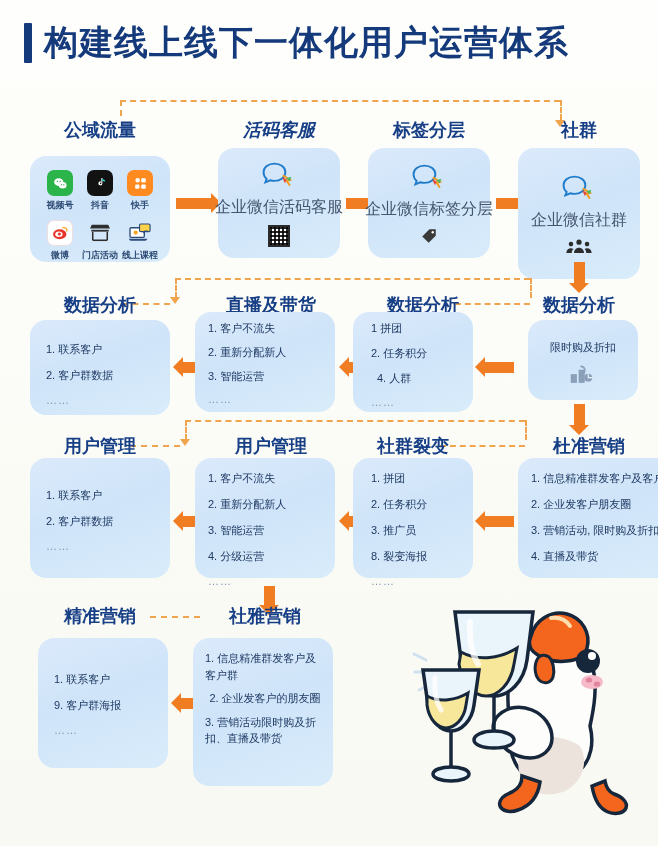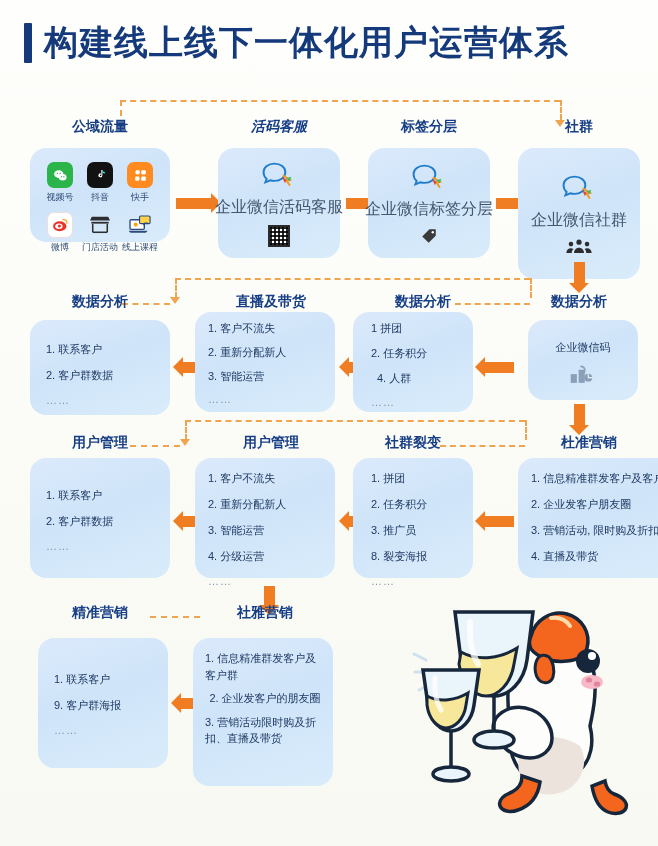--- a/index.html
+++ b/index.html
@@ -17,21 +17,21 @@
   .title-text { font-size: 34px; font-weight: 700; color: #143a7b; letter-spacing: 1px; white-space: nowrap; }
 
   
   .card {
     position: absolute;
     background: linear-gradient(160deg,#dbeafb 0%,#cfe4f9 45%,#d9ecfb 100%);
     border-radius: 16px;
   }
   .card-head {
     position: absolute;
-    font-size: 14px; font-weight: 700; color: #173f86;
+    font-size: 18px; font-weight: 700; color: #173f86;
     white-space: nowrap; text-align: center;
   }
 
   
   .icon-grid { position: absolute; display: grid; grid-template-columns: repeat(3, 1fr); row-gap: 8px; column-gap: 4px; }
   .ic-cell { display: flex; flex-direction: column; align-items: center; gap: 3px; }
   .ic-box { width: 26px; height: 26px; border-radius: 7px; display: flex; align-items: center; justify-content: center; }
   .ic-label { font-size: 9px; color: #2d4a74; white-space: nowrap; }
 
   
@@ -74,21 +74,21 @@
     <div class="title-bar"></div>
     <div class="title-text">构建线上线下一体化用户运营体系</div>
   </div>
 
   <div class="dash-h" style="left:120px; top:100px; width:440px;"></div>
   <div class="dash-v" style="left:560px; top:100px; height:20px;"></div>
   <div class="dash-arrow-d" style="left:555px; top:120px;"></div>
   <div class="dash-v" style="left:120px; top:100px; height:16px;"></div>
 
   <div class="card-head" style="left:30px; top:118px; width:140px;">公域流量</div>
-  <div class="card" style="left:30px; top:148px; width:140px; height:94px;">
+  <div class="card" style="left:30px; top:156px; width:140px; height:106px;font-weight:bold;">
     <div class="icon-grid" style="left:12px; top:14px; right:12px;">
       <div class="ic-cell">
         <div class="ic-box" style="background:#2bb44a;">
           <svg width="17" height="17" viewBox="0 0 24 24">
               <ellipse cx="9.5" cy="10" rx="6.5" ry="5.5" fill="#fff"></ellipse>
               <ellipse cx="15" cy="14.5" rx="5.5" ry="4.6" fill="#fff"></ellipse>
               <circle cx="7.6" cy="9" r="1" fill="#2bb44a"></circle>
               <circle cx="11.4" cy="9" r="1" fill="#2bb44a"></circle>
               <circle cx="13.3" cy="13.6" r=".85" fill="#2bb44a"></circle>
               <circle cx="16.7" cy="13.6" r=".85" fill="#2bb44a"></circle>
@@ -250,21 +250,21 @@
       <div class="li">2.  任务积分</div>
       <div class="li" style="margin-left:6px;">4.  人群</div>
       <div class="dots">……</div>
     </div>
   </div>
 
   <div class="arrow-l" style="left:484px; top:362px; width:30px;"></div>
 
   <div class="card-head" style="left:518px; top:293px; width:122px;">数据分析</div>
   <div class="card" style="left:528px; top:320px; width:110px; height:80px;">
-    <div class="centered-text" style="top:20px;">企业微信码</div>
+    <div class="centered-text" style="top:20px;">限时购及折扣</div>
     <svg width="28" height="22" viewBox="0 0 32 24" style="position:absolute; left:41px; top:44px;">
       <rect x="2" y="11" width="7" height="10" fill="#8aa0b8"></rect>
         <rect x="11" y="6" width="7" height="15" fill="#8aa0b8"></rect>
       <path d="M13 2c3 0 5 2 5 4.6 0 2-1.2 3.5-3 4.2" stroke="#8aa0b8" stroke-width="2" fill="none"></path>
       <circle cx="22" cy="15" r="4.5" fill="#8aa0b8"></circle>
         <path d="M22 10.5V15h4.5" stroke="#eaf2fb" stroke-width="1.4" fill="none"></path>
     </svg>
   </div>
 
   <div class="arrow-d" style="left:574px; top:404px; height:22px;"></div>

